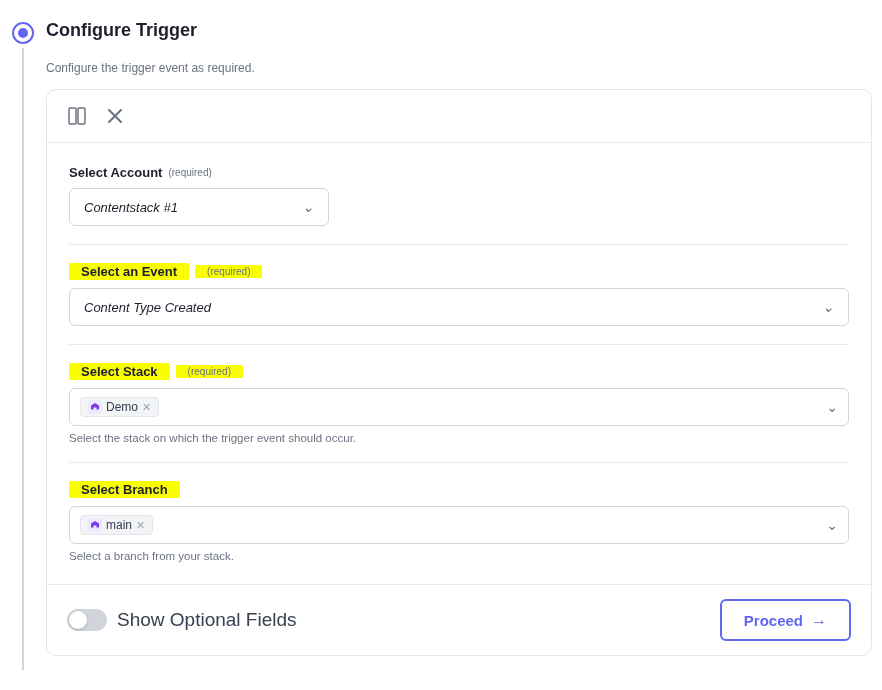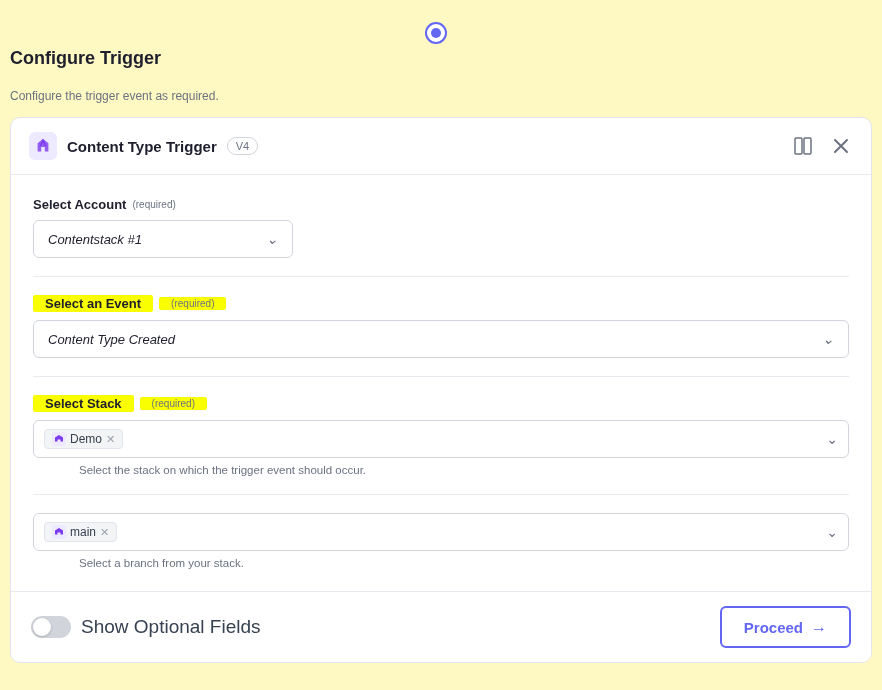--- a/index.html
+++ b/index.html
@@ -8,25 +8,24 @@
       font-family: -apple-system, BlinkMacSystemFont, 'Segoe UI', sans-serif;
       width: 882px;
       height: 690px;
       display: flex;
       align-items: center;
       justify-content: center;
     }
     .page-wrapper {
       width: 882px;
       height: 690px;
-      background: #fef9c3;
+      background: #ffffff;
       display: flex;
       padding: 20px 10px;
       position: relative;
-      flex-direction: column;
     }
     .step-indicator {
       display: flex;
       flex-direction: column;
       align-items: center;
       padding-top: 2px;
       margin-right: 10px;
       min-width: 26px;
     }
     .step-circle {
@@ -215,21 +214,20 @@
     .tag-close {
       cursor: pointer;
       color: #9ca3af;
       font-size: 11px;
       line-height: 1;
     }
     .field-hint {
       font-size: 11.5px;
       color: #6b7280;
       margin-top: 6px;
-      margin-left: 46px;
     }
     .chevron-icon {
       color: #6b7280;
       font-size: 14px;
     }
     .card-footer {
       display: flex;
       align-items: center;
       justify-content: space-between;
       padding: 14px 20px;
@@ -291,30 +289,20 @@
     <div class="step-line"></div>
   </div>
 
   <div class="main-content">
     <div class="section-title">Configure Trigger</div>
     <div class="section-subtitle">Configure the trigger event as required.</div>
 
     <div class="card">
 
       <div class="card-header">
-        <div class="card-header-left">
-          <div class="trigger-icon">
-            <svg viewBox="0 0 20 20" fill="none" xmlns="http://www.w3.org/2000/svg">
-              <path d="M10 2L4 7v9h4v-5h4v5h4V7l-6-5z" fill="#7c3aed" opacity="0.8"></path>
-              <path d="M7 10 L10 4 L13 10" stroke="#7c3aed" stroke-width="1.5" fill="none"></path>
-            </svg>
-          </div>
-          <span class="card-title">Content Type Trigger</span>
-          <span class="version-badge">V4</span>
-        </div>
         <div class="card-header-right">
           <div class="icon-btn">
             <svg width="18" height="18" viewBox="0 0 18 18" fill="none">
               <rect x="1" y="1" width="7" height="16" rx="1" stroke="#6b7280" stroke-width="1.5"></rect>
               <rect x="10" y="1" width="7" height="16" rx="1" stroke="#6b7280" stroke-width="1.5"></rect>
             </svg>
           </div>
           <div class="icon-btn">
             <svg width="16" height="16" viewBox="0 0 16 16" fill="none">
               <path d="M2 2L14 14M14 2L2 14" stroke="#6b7280" stroke-width="2" stroke-linecap="round"></path>
@@ -363,20 +351,23 @@
                 <span>Demo</span>
                 <span class="tag-close">✕</span>
               </div>
             </div>
             <span class="chevron-icon">⌄</span>
           </div>
           <div class="field-hint">Select the stack on which the trigger event should occur.</div>
         </div>
 
         <div class="form-section">
+          <div class="field-label">
+            <span class="highlight-label">Select Branch</span>
+          </div>
           <div class="multi-select">
             <div class="tag-container">
               <div class="tag">
                 <div class="tag-icon">
                   <svg width="10" height="10" viewBox="0 0 10 10" fill="#7c3aed">
                     <path d="M5 1L1 3.5v4h2.5V5.5h3V7.5H9v-4L5 1z"></path>
                   </svg>
                 </div>
                 <span>main</span>
                 <span class="tag-close">✕</span>

